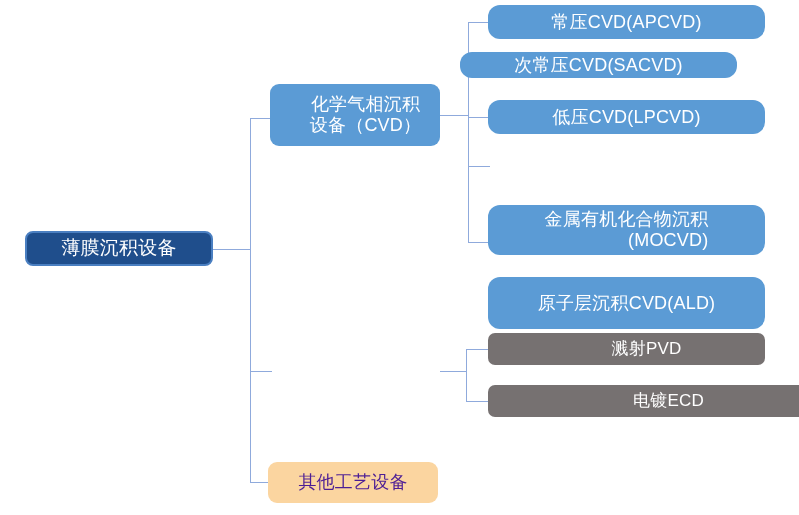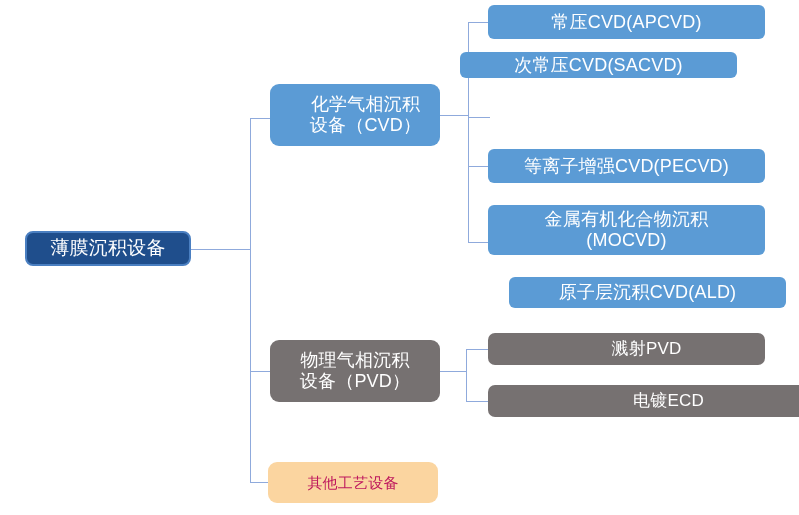--- a/index.html
+++ b/index.html
@@ -48,29 +48,30 @@
     padding-left: 21px;
   }
   .node.branch-gray {
     background: #767171;
     border-radius: 9px;
     font-size: 18px;
   }
   .node.branch-orange {
     background: #FBD5A0;
     border-radius: 9px;
-    font-size: 15px;
-    color: #be185d;
+    font-size: 18px;
+    color: #4c1d95;
   }
 
   
   .node.leaf-blue {
     background: #5B9BD5;
-    border-radius: 6px;
+    border-radius: 12px;
     font-size: 18px;
+    text-align: right;
   }
   .node.leaf-gray {
     background: #767171;
     border-radius: 7px;
     font-size: 17px;
     padding-left: 40px;
   }
 
   
   .conn {
@@ -99,39 +100,37 @@
   <div class="conn h" style="left:468px; top:69px; width:22px;"></div>
   <div class="conn h" style="left:468px; top:117px; width:22px;"></div>
   <div class="conn h" style="left:468px; top:166px; width:22px;"></div>
   <div class="conn h" style="left:468px; top:242px; width:22px;"></div>
 
   <div class="conn h" style="left:440px; top:371px; width:26px;"></div>
   <div class="conn v" style="left:466px; top:349px; height:52px;"></div>
   <div class="conn h" style="left:466px; top:349px; width:24px;"></div>
   <div class="conn h" style="left:466px; top:401px; width:24px;"></div>
 
-  <div class="node root" style="left:25px; top:231px; width:166px; height:35px;">薄膜沉积设备</div>
+  <div class="node root" style="left:25px; top:231px; width:188px; height:35px;">薄膜沉积设备</div>
 
   <div class="node branch-blue" style="left:270px; top:84px; width:170px; height:62px;">化学气相沉积
 设备（CVD）</div>
 
-  <div class="node branch-gray" style="left:270px; top:340px; width:170px; height:62px;">物理气相沉积
-设备（PVD）</div>
 
   <div class="node branch-orange" style="left:268px; top:462px; width:170px; height:41px;">其他工艺设备</div>
 
   <div class="node leaf-blue" style="left:488px; top:5px; width:277px; height:34px;">常压CVD(APCVD)</div>
 
   <div class="node leaf-blue" style="left:460px; top:52px; width:277px; height:26px;">次常压CVD(SACVD)</div>
 
+  <div class="node leaf-blue" style="left:488px; top:100px; width:277px; height:34px;">低压CVD(LPCVD)</div>
 
-  <div class="node leaf-blue" style="left:488px; top:149px; width:277px; height:34px;">等离子增强CVD(PECVD)</div>
 
   <div class="node leaf-blue" style="left:488px; top:205px; width:277px; height:50px;">金属有机化合物沉积
 (MOCVD)</div>
 
-  <div class="node leaf-blue" style="left:488px; top:277px; width:277px; height:31px;margin-left:21px;">原子层沉积CVD(ALD)</div>
+  <div class="node leaf-blue" style="left:488px; top:277px; width:277px; height:52px;">原子层沉积CVD(ALD)</div>
 
   <div class="node leaf-gray" style="left:488px; top:333px; width:277px; height:32px;">溅射PVD</div>
 
   <div class="node leaf-gray" style="left:488px; top:385px; width:321px; height:32px;">电镀ECD</div>
 
 </div>
 
 </body></html>

